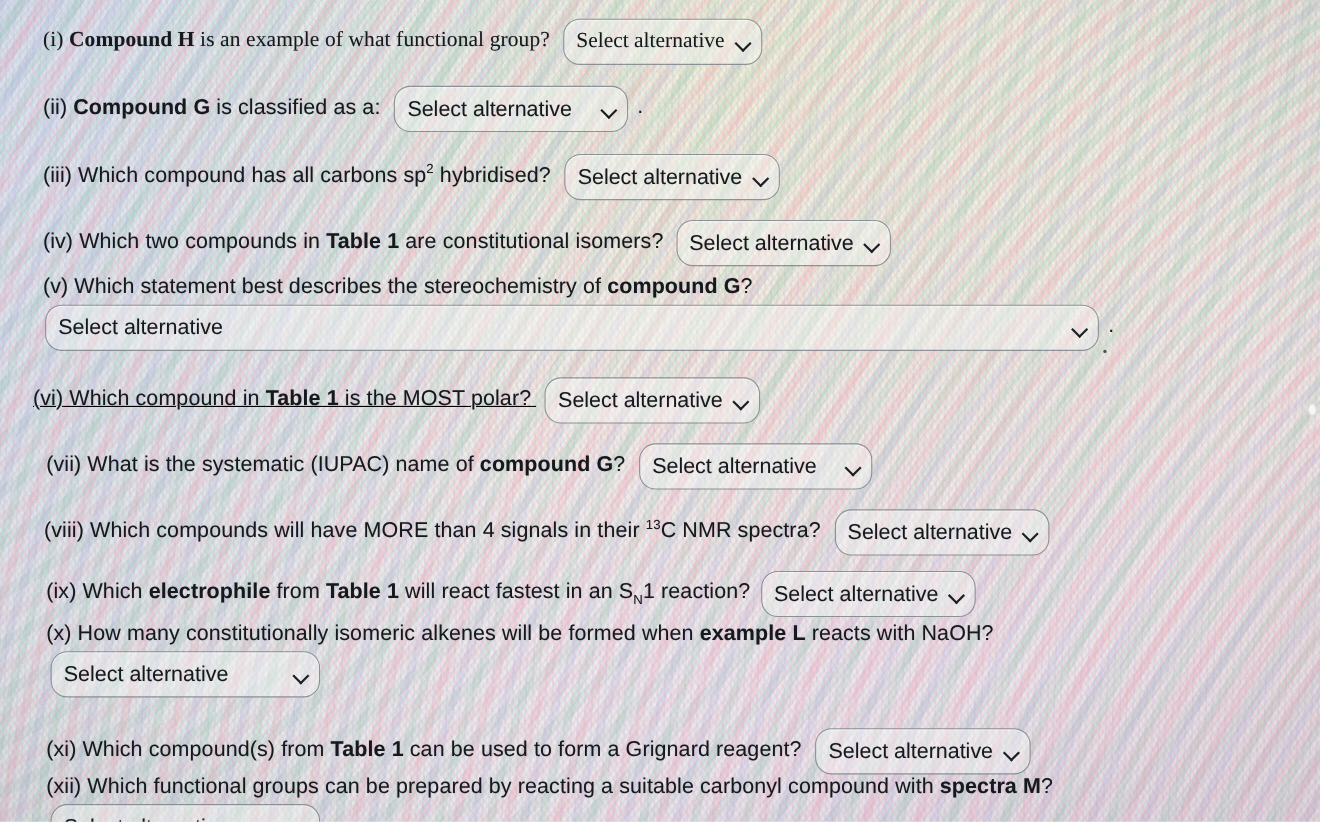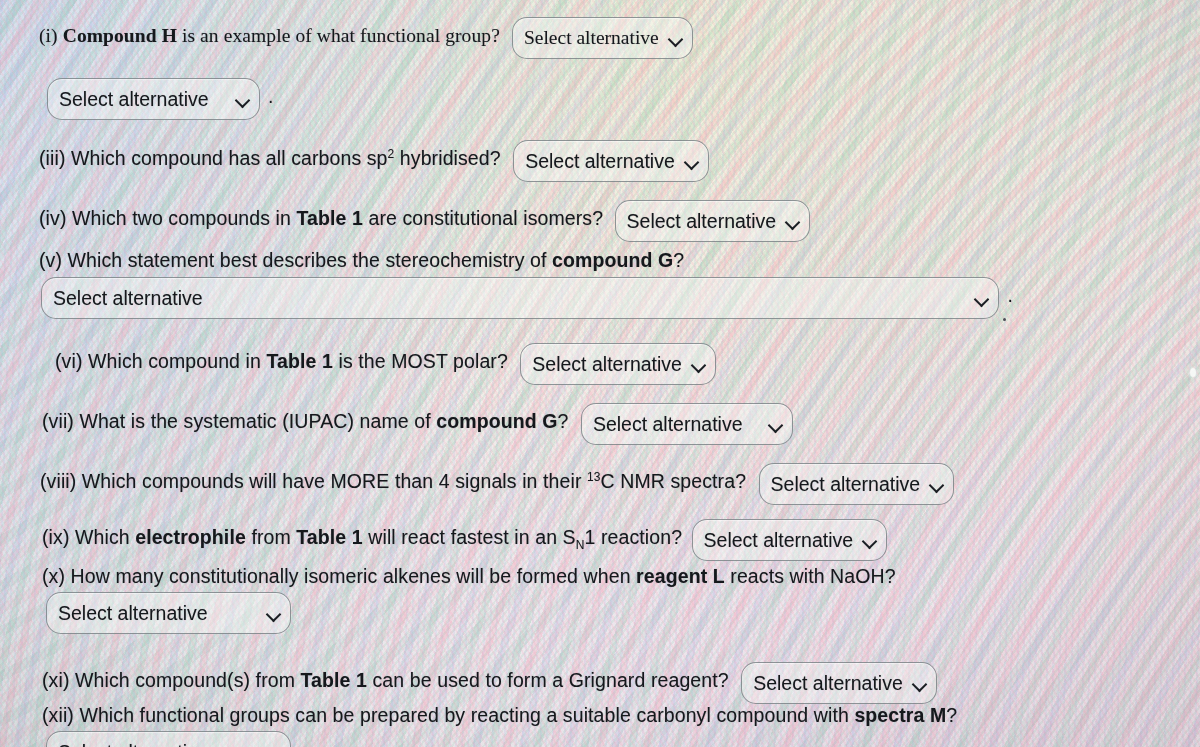--- a/index.html
+++ b/index.html
@@ -123,20 +123,21 @@
 
   <div class="row" style="left:39px;top:17px;font-family:Liberation Serif, serif;">
     <span class="q"><span>(i)</span> <b>Compound H</b><span> is an example of what functional group?</span></span>
     <span class="sel" style="margin-left:8px;">
       <span class="lbl">Select alternative</span>
       <span class="chev"></span>
     </span>
   </div>
 
   <div class="row" style="left:39px;top:78px;">
+    <span class="q"><span>(ii)</span> <b>Compound G</b><span> is classified as a:</span></span>
     <span class="sel gap" style="margin-left:8px;">
       <span class="lbl">Select alternative</span>
       <span class="chev"></span>
     </span>
     <span class="period">.</span>
   </div>
 
   <div class="row" style="left:39px;top:140px;text-align:center;">
     <span class="q"><span>(iii)</span> Which compound has all carbons sp<sup>2</sup> hybridised?</span>
     <span class="sel" style="margin-left:8px;">
@@ -157,21 +158,21 @@
     <span class="q"><span>(v)</span> Which statement best describes the stereochemistry of <b>compound G</b>?</span>
   </div>
   <div class="row" style="left:41px;top:277px;">
     <span class="sel wide">
       <span class="lbl">Select alternative</span>
       <span class="chev"></span>
     </span>
     <span class="period">.</span>
   </div>
 
-  <div class="row" style="left:55px;top:343px;">
+  <div class="row" style="left:30px;top:343px;text-decoration:underline;">
     <span class="q"><span>(vi)</span> Which compound in <b>Table 1</b> is the MOST polar?</span>
     <span class="sel" style="margin-left:8px;">
       <span class="lbl">Select alternative</span>
       <span class="chev"></span>
     </span>
   </div>
 
   <div class="row" style="left:42px;top:403px;">
     <span class="q"><span>(vii)</span> What is the systematic (IUPAC) name of <b>compound G</b>?</span>
     <span class="sel gap" style="margin-left:8px;">
@@ -190,21 +191,21 @@
 
   <div class="row" style="left:42px;top:519px;">
     <span class="q"><span>(ix)</span> Which <b>electrophile</b> from <b>Table 1</b> will react fastest in an S<sub>N</sub>1 reaction?</span>
     <span class="sel" style="margin-left:5px;">
       <span class="lbl">Select alternative</span>
       <span class="chev"></span>
     </span>
   </div>
 
   <div class="row" style="left:42px;top:565px;">
-    <span class="q"><span>(x)</span> How many constitutionally isomeric alkenes will be formed when <b>reagent L</b> reacts with NaOH?</span>
+    <span class="q"><span>(x)</span> How many constitutionally isomeric alkenes will be formed when <b>example L</b> reacts with NaOH?</span>
   </div>
   <div class="row" style="left:46px;top:592px;">
     <span class="sel gapx">
       <span class="lbl">Select alternative</span>
       <span class="chev"></span>
     </span>
   </div>
 
   <div class="row" style="left:42px;top:662px;">
     <span class="q"><span>(xi)</span> Which compound(s) from <b>Table 1</b> can be used to form a Grignard reagent?</span>

